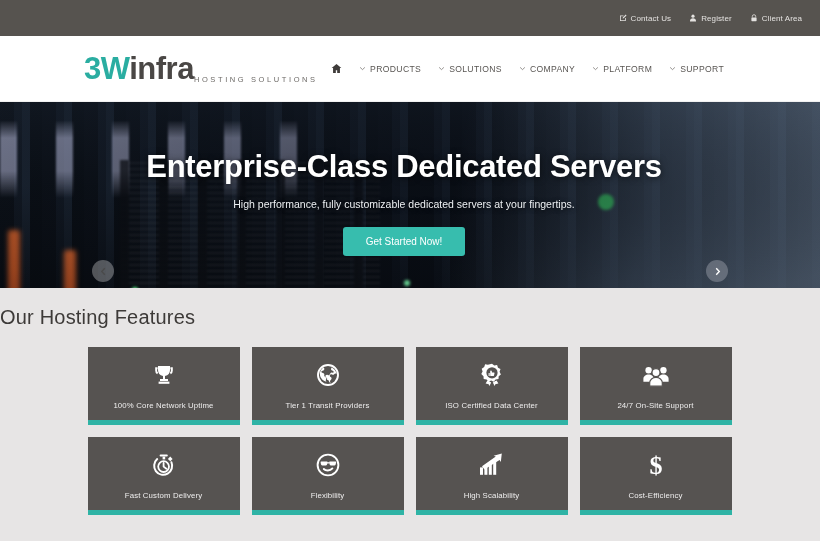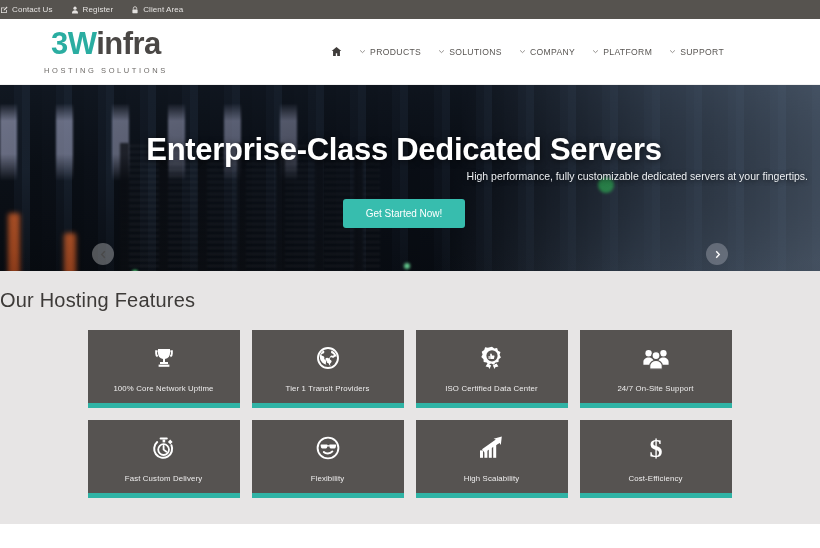--- a/index.html
+++ b/index.html
@@ -5,24 +5,25 @@
   * { box-sizing: border-box; margin: 0; padding: 0; }
   html, body {
     width: 820px; height: 548px;
     font-family: "Liberation Sans", sans-serif;
     background: #ffffff;
     overflow: hidden;
   }
 
   
   .topbar {
-    height: 19px;
+    height: 36px;
     background: #56534f;
     display: flex;
     align-items: center;
+    justify-content: flex-end;
     padding-right: 18px;
     gap: 18px;
   }
   .topbar-item {
     display: flex;
     align-items: center;
     gap: 4px;
     color: #e4e2e0;
     font-size: 8px;
     letter-spacing: .1px;
@@ -32,24 +33,24 @@
 
   
   .header {
     height: 66px;
     background: #ffffff;
     display: flex;
     align-items: center;
     border-bottom: 1px solid #f1f1f1;
   }
   .logo-wrap {
-    margin-left: 44px;
-    display: flex;
-    flex-direction: column;
-    align-items: center;
+    margin-left: 84px;
+    display: flex;
+    flex-direction: row;
+    align-items: flex-end;
     cursor: pointer;
   }
   .logo-main {
     font-size: 31px;
     font-weight: bold;
     letter-spacing: -0.5px;
     line-height: 1;
     white-space: nowrap;
   }
   .logo-3w { color: #2aada1; }
@@ -162,25 +163,24 @@
   }
   .hero-title {
     color: #ffffff;
     font-size: 31px;
     font-weight: bold;
     letter-spacing: -0.3px;
     text-shadow: 0 1px 7px rgba(0,0,0,.65);
     line-height: 1.1;
   }
   .hero-sub {
-    margin-top: 3px;
+    margin-top: 14px;
     color: #eceff2;
     font-size: 10.5px;
     text-shadow: 0 1px 5px rgba(0,0,0,.7);
-    text-align: right;
   }
   .hero-cta {
     display: inline-block;
     margin-top: 17px;
     background: #37bdae;
     color: #ffffff;
     font-size: 10px;
     padding: 9px 23px;
     border: none;
     border-radius: 3px;

